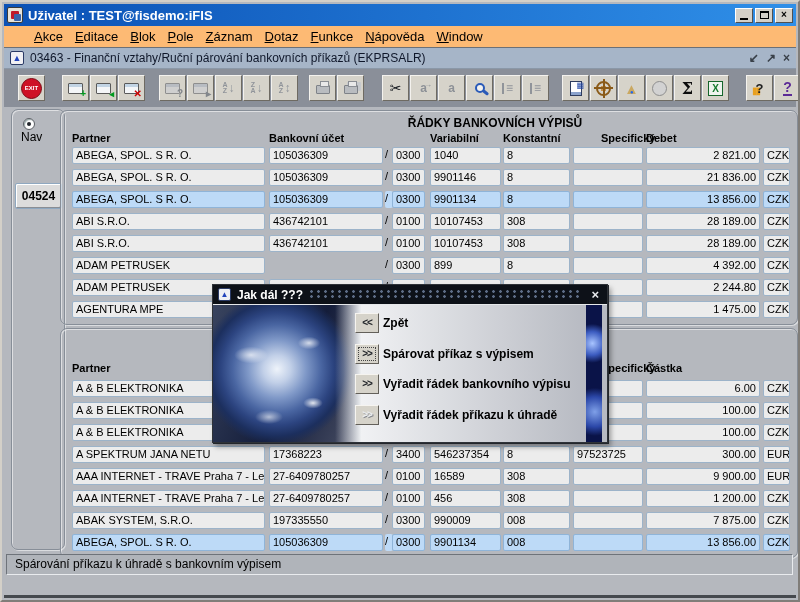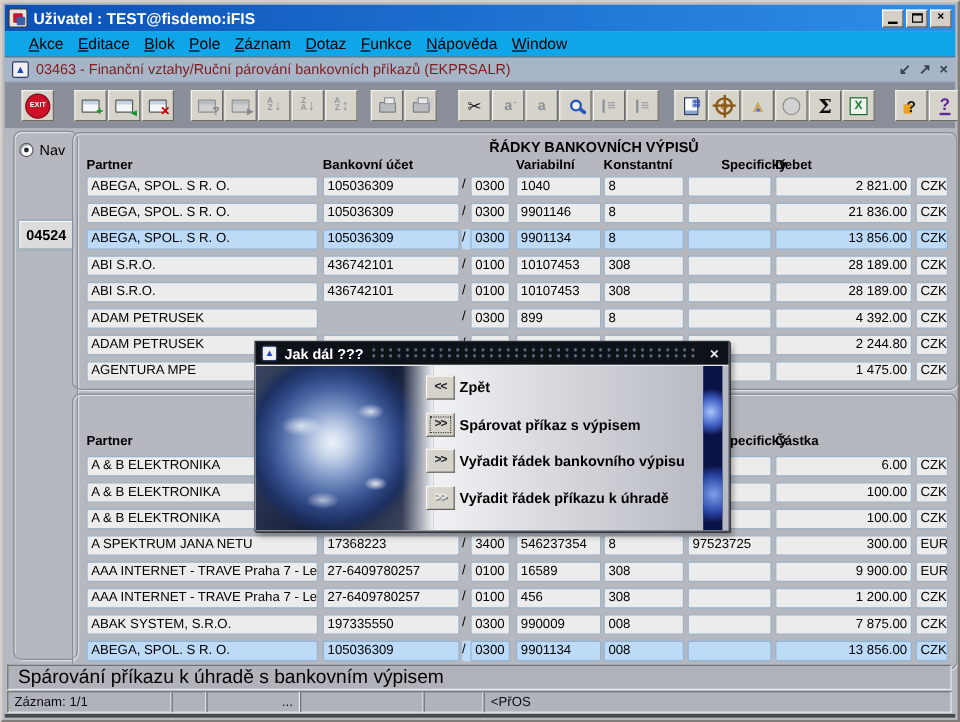--- a/index.html
+++ b/index.html
@@ -23,34 +23,34 @@
     white-space:nowrap; overflow:hidden; }
   .winbtns { display:flex; gap:2px; }
   .wbtn { width:18px; height:15px; background:#d4d0c8; border:1px solid;
     border-color:#fff #505050 #505050 #fff; display:flex; align-items:center;
     justify-content:center; font-size:10px; font-weight:bold; color:#000; line-height:1; }
   .g-min { width:8px; height:2px; background:#000; margin-top:8px; }
   .g-max { width:9px; height:8px; border:1px solid #000; border-top-width:2px; }
 
   
   .menubar { position:absolute; left:2px; right:2px; top:24px; height:22px;
-    background:#0ea5e9; border-bottom:1px solid #6c7076; display:flex;
-    align-items:center; padding-left:14px; }
+    background:#fdba74; border-bottom:1px solid #6c7076; display:flex;
+    align-items:center; padding-left:24px; }
   .menu-item { display:inline-block; font-size:13px; color:#000; padding:2px 6px;
     white-space:nowrap; }
   .menu-item::first-letter { text-decoration:underline; }
 
   
   .mdibar { position:absolute; left:2px; right:2px; top:46px; height:21px;
     background:#a6b5c8; display:flex; align-items:center; padding:0 6px;
     border-bottom:1px solid #8b98a8; }
   .mdi-icon { width:14px; height:14px; background:#f0f0f4; border:1px solid #2a3a66;
     border-radius:2px; margin-right:6px; display:flex; align-items:center;
     justify-content:center; font-size:9px; color:#2244bb; line-height:1; }
-  .mdititle { color:#7f1d1d; font-size:12px; flex:1; white-space:nowrap; overflow:hidden; }
+  .mdititle { color:#0f172a; font-size:12px; flex:1; white-space:nowrap; overflow:hidden; }
   .mdi-ctrls { display:flex; gap:7px; color:#394049; font-weight:bold; font-size:12px; }
   .mdi-ctrls span { cursor:default; }
 
   
   .toolbar { position:absolute; left:2px; right:2px; top:67px; height:38px;
     background:#8a8f99; display:flex; align-items:center; }
   .tb { position:relative; width:27px; height:26px; flex:none; background:#d6d3ca;
     border:1px solid; border-color:#f4f2ee #6e6a62 #6e6a62 #f4f2ee;
     display:flex; align-items:center; justify-content:center; padding:0; }
   .tb .g1, .tb .g2 { pointer-events:none; }
@@ -104,21 +104,21 @@
     letter-spacing:-2px; z-index:0; }
   .ic-help .g1 { font-size:14px; font-weight:bold; color:#5c2a96;
     border-bottom:2px solid #5c2a96; line-height:14px; }
 
   
   .content { position:absolute; left:2px; right:2px; top:105px; height:447px;
     background:#b5b8be; }
   .etched { border:1px solid #878e98; border-radius:7px;
     box-shadow:inset 1px 1px 0 rgba(255,255,255,.55), 1px 1px 0 rgba(255,255,255,.5); }
   .nav-frame { position:absolute; left:7px; top:2px; width:54px; height:441px; }
-  .nav-row { position:absolute; left:12px; top:11px; display:flex; align-items:center; }
+  .nav-row { position:absolute; left:12px; top:11px; display:flex; align-items:center;flex-direction:column; }
   .radio { width:12px; height:12px; border-radius:50%; background:#fff;
     border:1px solid #5a5e64; box-shadow:inset 1px 1px 1px #9aa; position:relative; }
   .radio::after { content:""; position:absolute; left:3px; top:3px; width:4px; height:4px;
     border-radius:50%; background:#22262c; }
   .radio-label { font-size:12px; color:#000; margin-left:5px; }
   .blockbtn { position:absolute; left:11px; top:76px; width:47px; height:26px;
     background:#dcdcdc; border:1px solid #8fa8c0; border-radius:2px;
     box-shadow:inset -1px -1px 0 #8a8e94, inset 1px 1px 0 #fff;
     font-size:12px; font-weight:bold; color:#000; }
 
@@ -184,21 +184,21 @@
     border-color:#f6f4f0 #63605a #63605a #f6f4f0; font-size:10px; font-weight:bold;
     color:#23262b; letter-spacing:-1px; line-height:1; padding:0; }
   .dbtn.focus { outline:1px dotted #444; outline-offset:-4px; }
   .dbtn.dis { color:#eceef0; text-shadow:1px 1px 0 #84878d; }
   .dlg-label { margin-left:4px; font-size:12px; font-weight:bold; color:#000;
     white-space:nowrap; }
 
   
   .statusmsg { position:absolute; left:4px; right:5px; top:552px; height:21px;
     border:1px solid; border-color:#6e737a #e9ebee #e9ebee #6e737a;
-    font-size:16px; color:#000; line-height:19px; padding-left:8px; background:#b0b4ba;
+    font-size:12px; color:#000; line-height:19px; padding-left:8px; background:#b0b4ba;
     white-space:nowrap; overflow:hidden; }
   .segbar { position:absolute; left:4px; right:5px; top:574px; height:18px; display:flex; }
   .seg { height:100%; border:1px solid; border-color:#6e737a #e9ebee #e9ebee #6e737a;
     font-size:11px; color:#0a0c10; line-height:16px; padding:0 5px; white-space:nowrap;
     overflow:hidden; background:#b0b4ba; }
   .seg1 { width:137px; } .seg2 { width:29px; } .seg3 { width:78px; text-align:right; }
   .seg4 { width:103px; } .seg5 { width:50px; } .seg6 { flex:1; }
   .bottomstrip { position:absolute; left:2px; right:2px; top:593px; bottom:2px;
     background:#45494e; }
 </style>
@@ -585,23 +585,15 @@
           </div>
           <div class="dlg-row" style="top: 99.5px;">
             <button class="dbtn dis">&gt;&gt;</button>
             <span class="dlg-label">Vyřadit řádek příkazu k úhradě</span>
           </div>
         </div>
     </div>
   </div>
 
   <div class="statusmsg">Spárování příkazu k úhradě s bankovním výpisem</div>
-  <div class="segbar">
-    <span class="seg seg1">Záznam: 1/1</span>
-    <span class="seg seg2"></span>
-    <span class="seg seg3">...</span>
-    <span class="seg seg4"></span>
-    <span class="seg seg5"></span>
-    <span class="seg seg6">&lt;PřOS</span>
-  </div>
   <div class="bottomstrip"></div>
 
 </div>
 
 </body></html>

